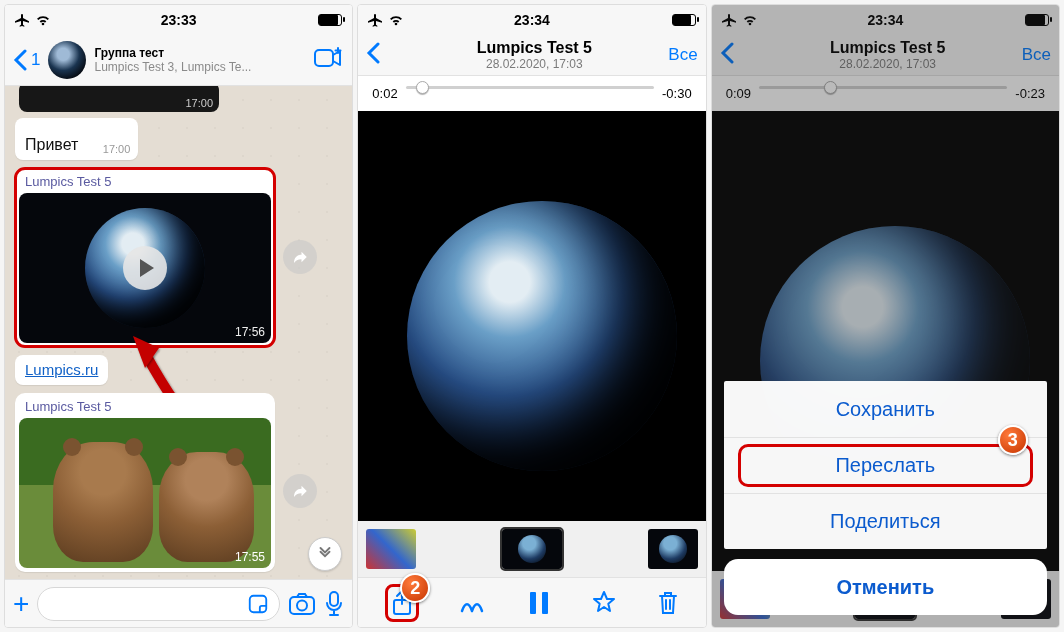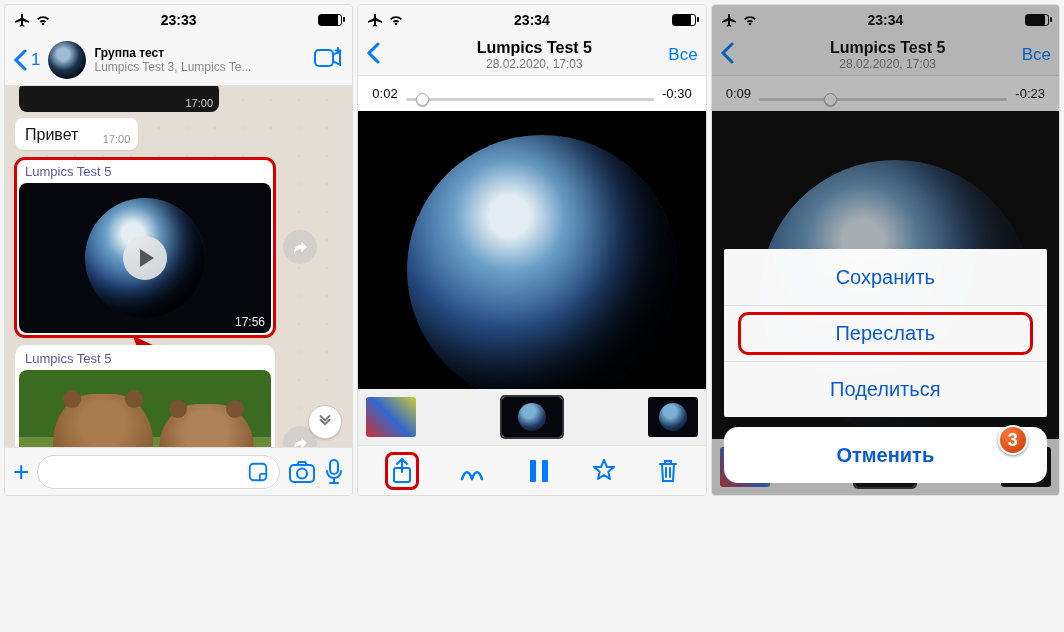--- a/index.html
+++ b/index.html
@@ -7,21 +7,21 @@
     font-family: -apple-system, "Helvetica Neue", Arial, sans-serif;
     background: #f5f5f5;
     width: 1064px;
     height: 632px;
     display: flex;
     gap: 4px;
     padding: 4px;
   }
   .screen {
     width: 352px;
-    height: 492px;
+    height: 624px;
     background: #fff;
     border: 1px solid #ddd;
     border-radius: 4px;
     overflow: hidden;
     display: flex;
     flex-direction: column;
     position: relative;
   }
   
   .statusbar {
@@ -64,21 +64,21 @@
     padding:6px 10px;
     overflow:hidden;
     position:relative;
   }
   .clipped-dark {
     width:200px; height:30px; background:#171717; border-radius:8px; margin-left:4px; margin-top:-10px;
     position:relative;
   }
   .clipped-dark .time { position:absolute; right:6px; bottom:3px; font-size:11px; color:#ccc;}
   .msg-privet {
-    display:inline-block; background:#fff; border-radius:8px; padding:8px 60px 6px 10px; font-size:16px; color:#111;
+    display:inline-block; background:#fff; border-radius:8px; padding:18px 60px 6px 10px; font-size:16px; color:#111;
     margin-top:6px; position:relative; box-shadow:0 1px 1px rgba(0,0,0,.08);
   }
   .msg-privet .time { position:absolute; right:8px; bottom:5px; font-size:11px; color:#999;}
   .video-card {
     margin-top:8px; width:260px; background:#fff; border-radius:10px; position:relative; padding:4px;
     box-shadow:0 1px 1px rgba(0,0,0,.08);
   }
   .video-card.red-outline { outline:3px solid #d40000; outline-offset:-2px;}
   .sender-name { font-size:13px; color:#5a5aa0; padding:2px 6px 4px;}
   .video-thumb {
@@ -156,21 +156,21 @@
   .mv-header {
     background:#f7f7f7; padding:4px 8px; border-bottom:1px solid #e2e2e2;
     display:flex; align-items:center;
   }
   .mv-back { color:#007aff; font-size:26px; width:34px;}
   .mv-title { flex:1; text-align:center;}
   .mv-title .t1 { font-size:16px; font-weight:600; color:#000;}
   .mv-title .t2 { font-size:12px; color:#7a7a7a;}
   .mv-all { color:#007aff; font-size:17px;}
   .progress {
-    padding:10px 14px; display:flex; align-items:flex-end; gap:8px; font-size:13px; color:#000;
+    padding:10px 14px; display:flex; align-items:flex-start; gap:8px; font-size:13px; color:#000;
   }
   .track { flex:1; height:3px; background:#d0d0d0; border-radius:2px; position:relative;}
   .track .knob { position:absolute; top:-5px; width:13px; height:13px; border-radius:50%; background:#fff; border:1px solid #aaa; box-shadow:0 1px 1px rgba(0,0,0,.3);}
   .media-area {
     flex:1; background:#000; display:flex; align-items:center; justify-content:center; position:relative;
     overflow:hidden;
   }
   .earth-big {
     width:270px; height:270px; border-radius:50%;
     background: radial-gradient(circle at 38% 30%, #e3edf3 8%, #6a9fc7 22%, #274e86 45%, #0c1a30 70%, #000 95%);
@@ -290,20 +290,25 @@
             <feDropShadow dx="1" dy="1" stdDeviation="1.2" flood-opacity=".45"></feDropShadow>
           </filter>
         </defs>
       <path d="M95 130 Q60 90 30 35" stroke="#c40000" stroke-width="10" fill="none" filter="url(#ds)"></path>
       <path d="M18 18 L44 30 L30 50 Z" fill="#c40000" filter="url(#ds)"></path>
     </svg>
     <div class="badge badge1">
         <span>1</span>
       </div>
 
+    <div>
+      <div class="link-msg">
+        <a>Lumpics.ru</a>
+      </div>
+    </div>
 
     <div class="img-card">
       <div class="sender-name">Lumpics Test 5</div>
       <div class="bear-img">
         <div class="bear b1">
             <div class="ear l"></div>
             <div class="ear r"></div>
           </div>
         <div class="bear b2">
             <div class="ear l"></div>

